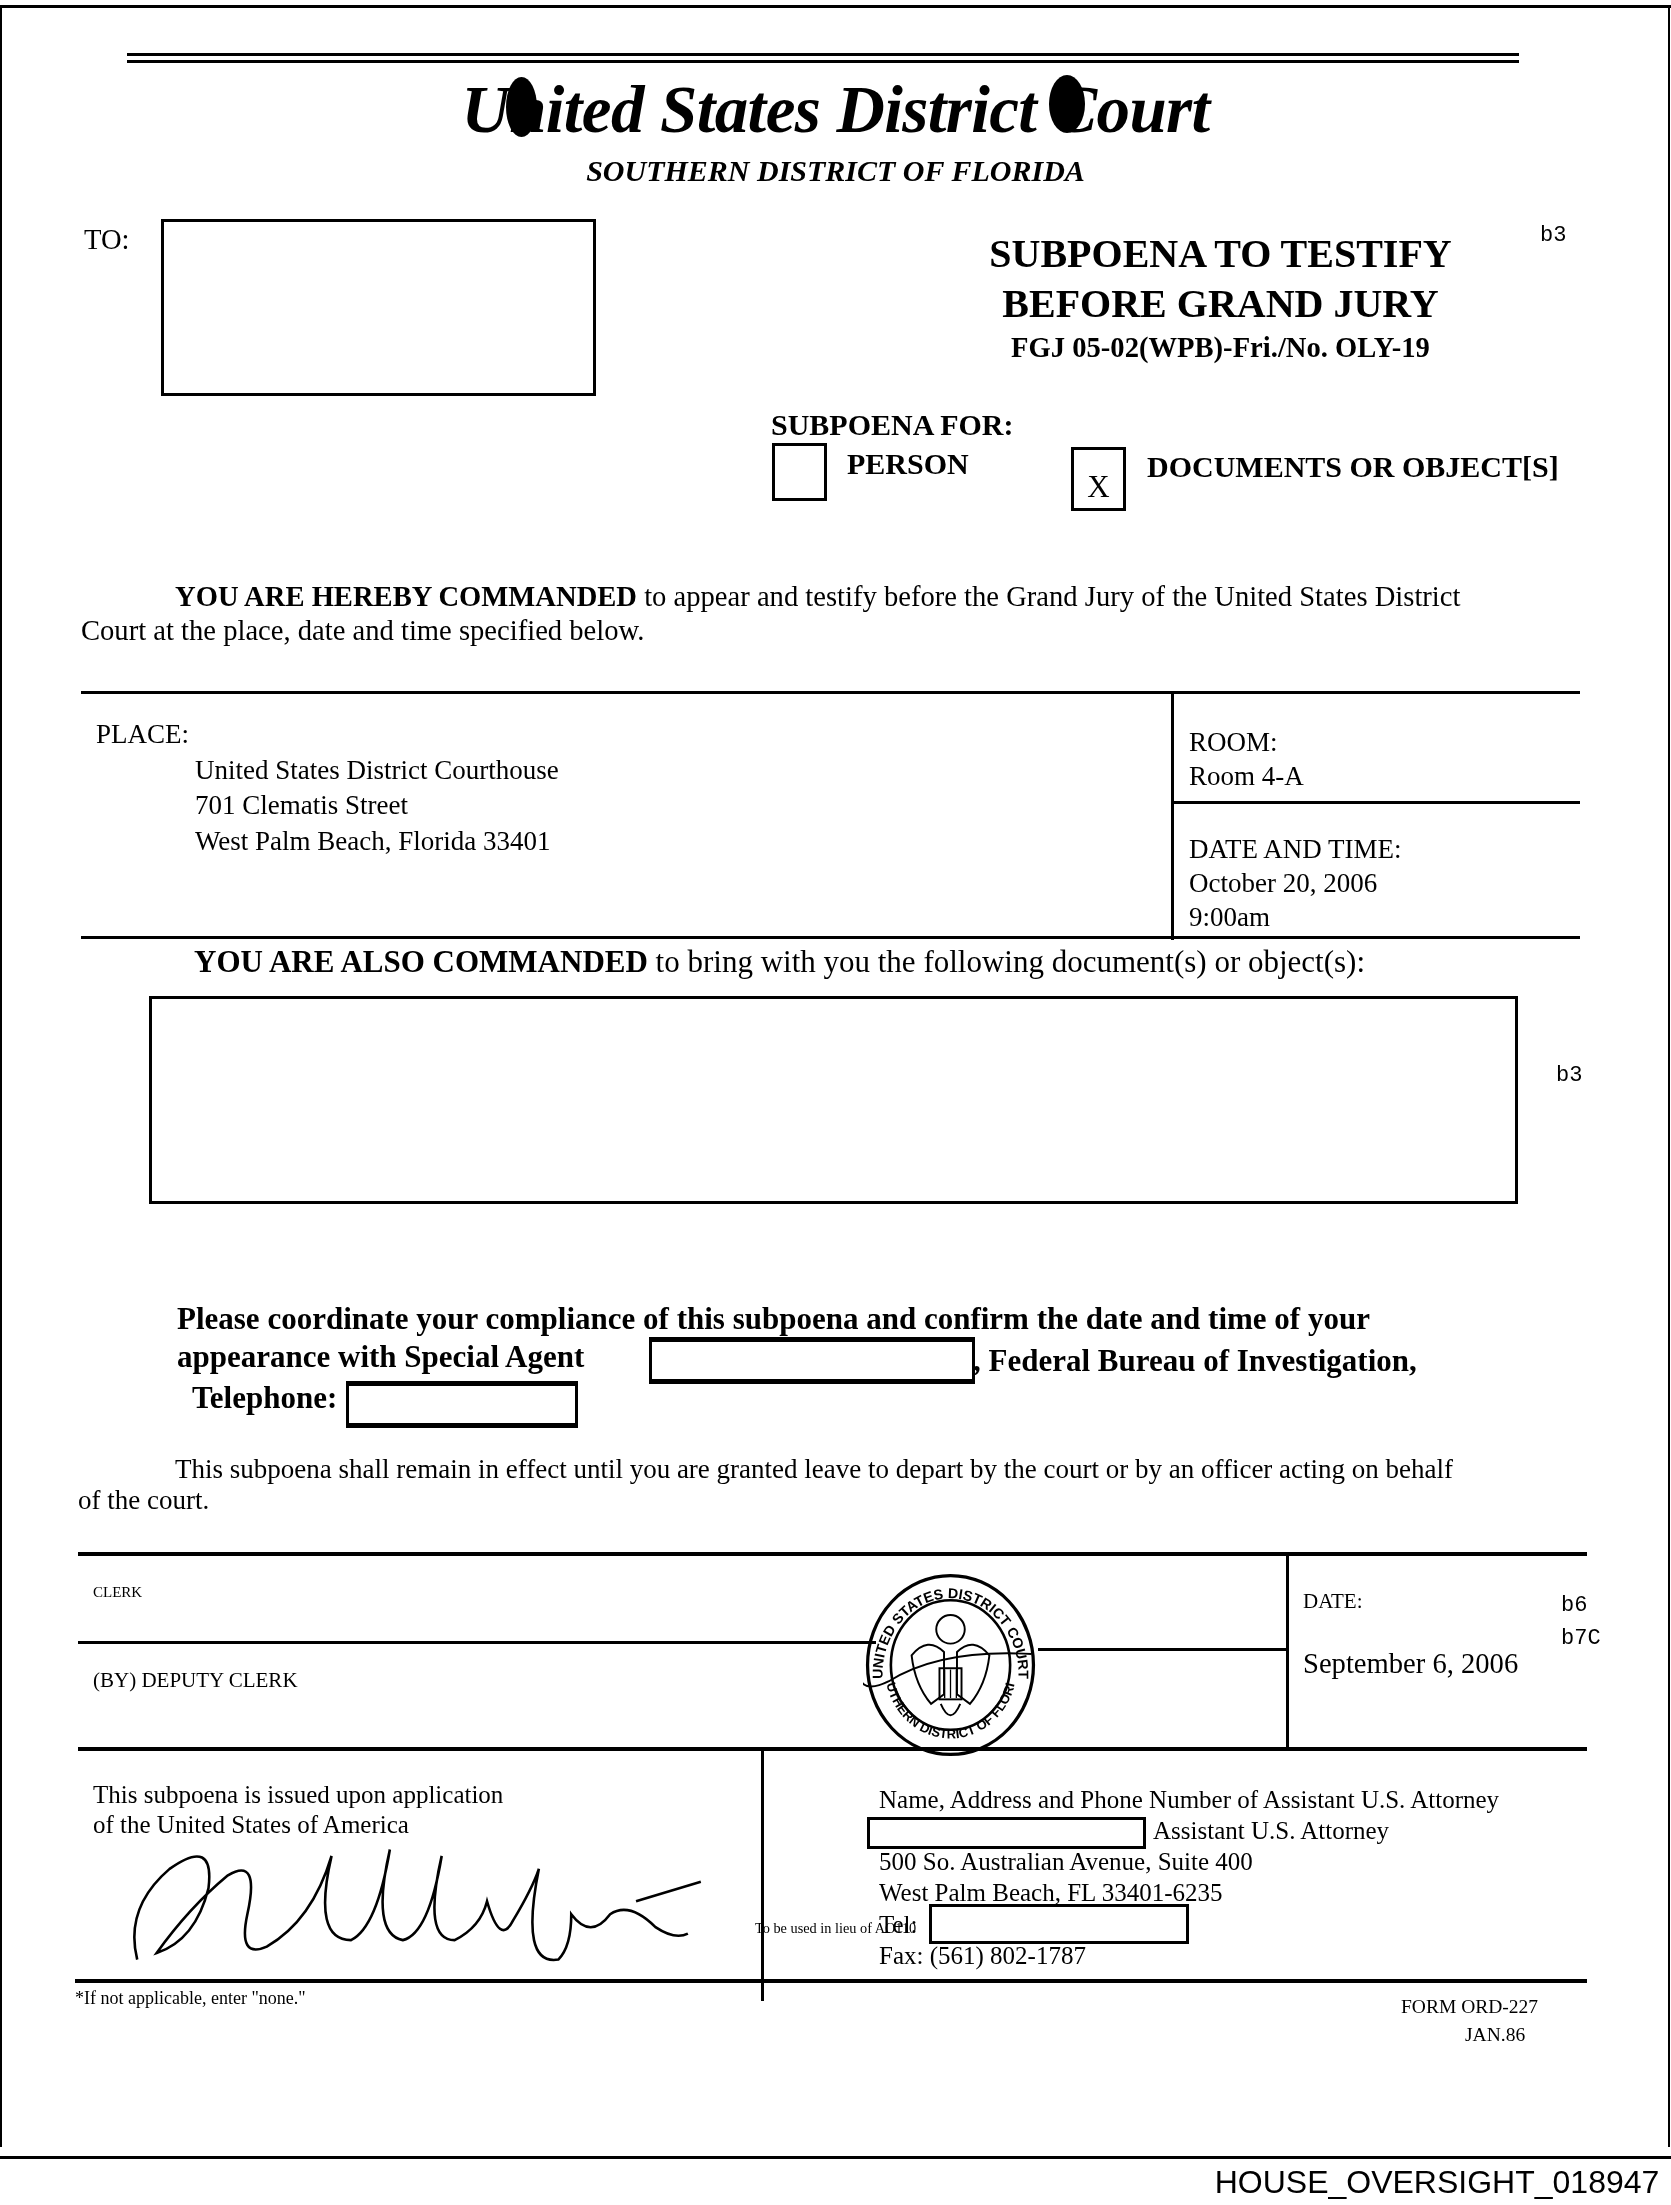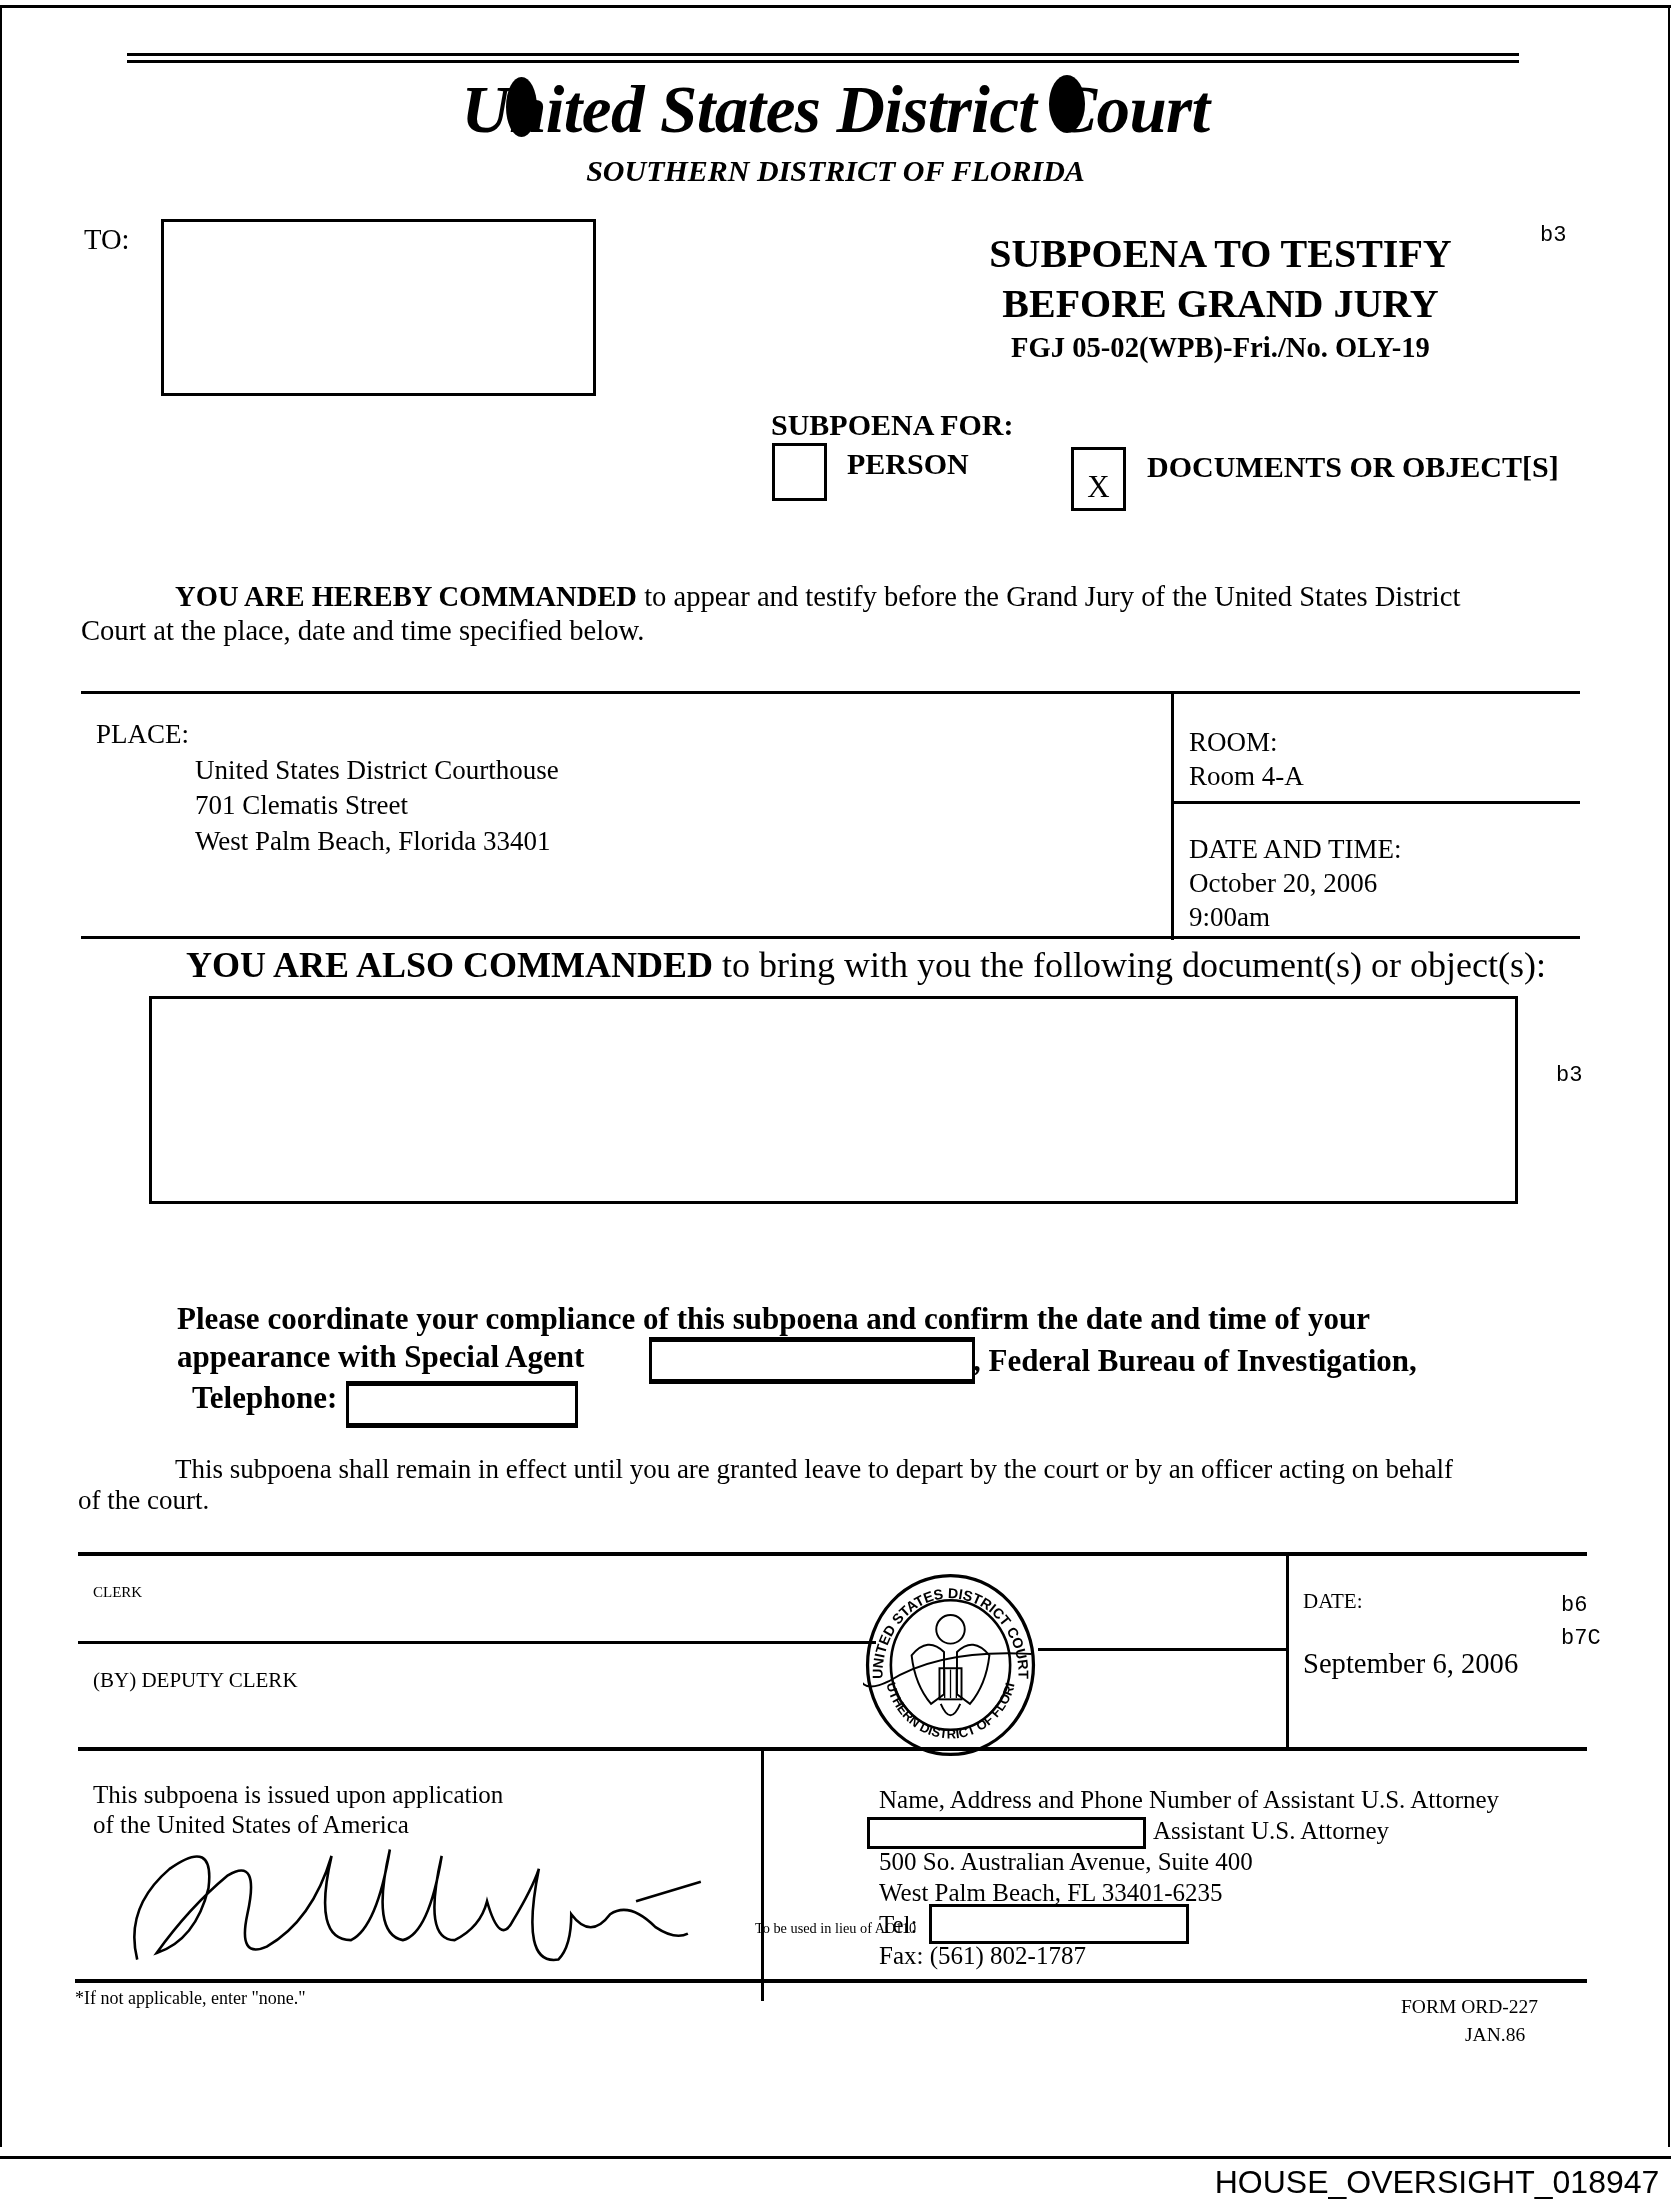--- a/index.html
+++ b/index.html
@@ -75,21 +75,21 @@
 <div class="abs field-label" style="left:195px;top:790px;">701 Clematis Street</div>
 <div class="abs field-label" style="left:195px;top:826px;">West Palm Beach, Florida 33401</div>
 
 <div class="abs field-label" style="left:1189px;top:727px;">ROOM:</div>
 <div class="abs field-label" style="left:1189px;top:761px;">Room 4-A</div>
 
 <div class="abs field-label" style="left:1189px;top:834px;">DATE AND TIME:</div>
 <div class="abs field-label" style="left:1189px;top:868px;">October 20, 2006</div>
 <div class="abs field-label" style="left:1189px;top:902px;">9:00am</div>
 
-<div class="abs body-text" style="left:186px;top:944px;font-size:36px;">
+<div class="abs body-text" style="left:194px;top:944px;font-size:31px;">
   <span class="bold">YOU ARE ALSO COMMANDED</span><span> to bring with you the following document(s) or object(s):</span>
 </div>
 <div class="box" style="left:149px;top:996px;width:1369px;height:208px;"></div>
 <div class="abs exempt" style="left:1556px;top:1063px;">b3</div>
 
 <div class="abs para-bold" style="left:177px;top:1301px;">Please coordinate your compliance of this subpoena and confirm the date and time of your</div>
 <div class="abs para-bold" style="left:177px;top:1339px;">appearance with Special Agent</div>
 <div class="redact" style="left:649px;top:1337px;width:326px;height:47px;"></div>
 <div class="abs para-bold" style="left:973px;top:1343px;">, Federal Bureau of Investigation,</div>
 <div class="abs para-bold" style="left:192px;top:1380px;">Telephone:</div>

